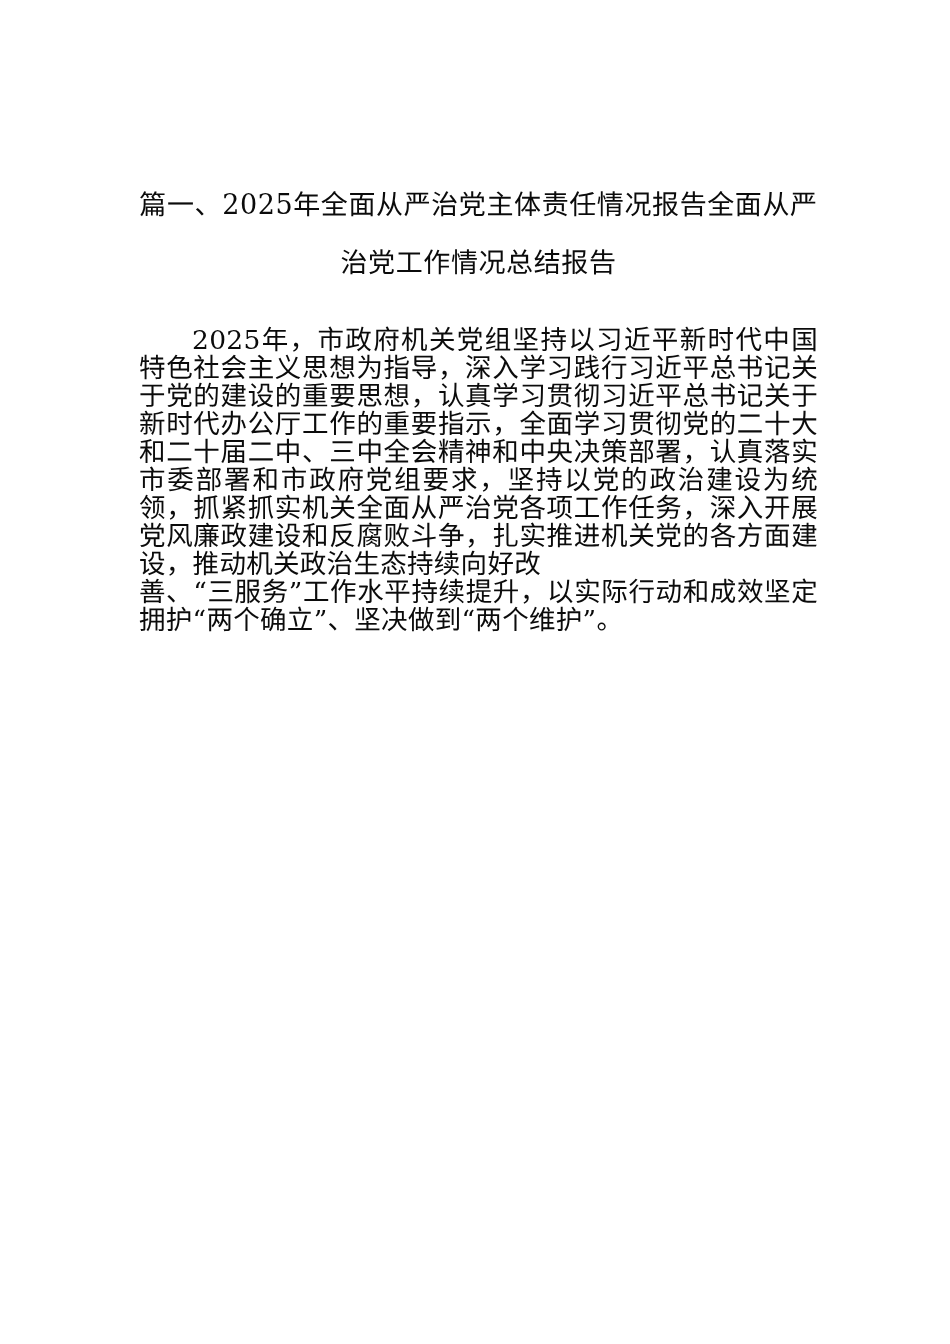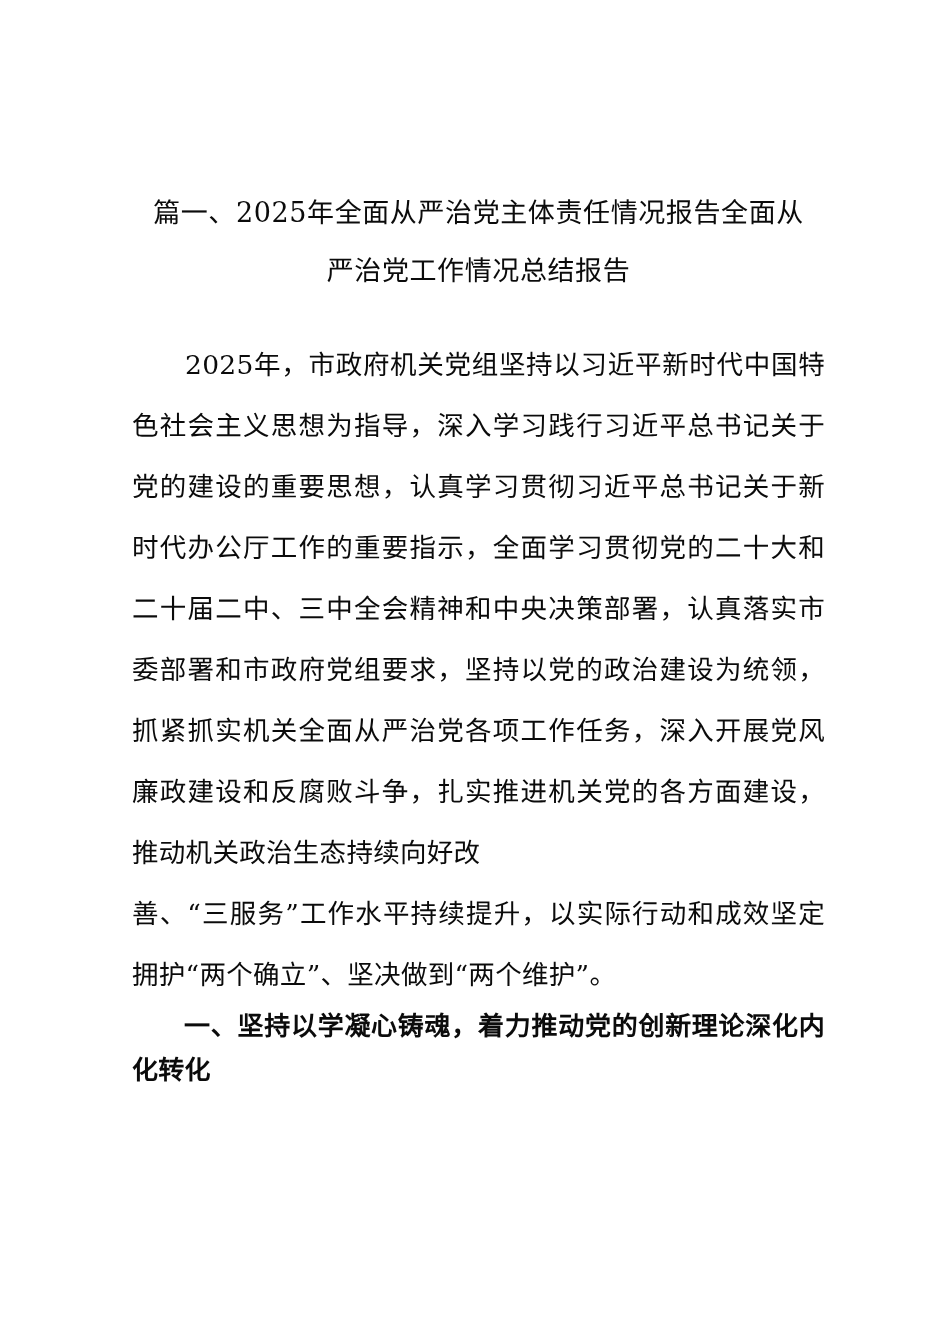--- a/index.html
+++ b/index.html
@@ -34,34 +34,34 @@
   }
 
   
   .doc-title {
     font-family: "DejaVu Serif", "Liberation Serif", serif;
     font-size: 27px;
     line-height: 58px;
     text-align: center;
     font-weight: 400;
     letter-spacing: 0.6px;
-    margin: 12px;
+    margin: 4px;
     white-space: pre-line;
     word-break: break-all;
   }
 
   
   .para {
     font-family: "DejaVu Serif", "Liberation Serif", serif;
     font-size: 26.5px;
-    line-height: 61px;
+    line-height: 28px;
     text-align: justify;
     text-justify: inter-character;
     text-indent: 2em;
-    margin: 0;
+    margin: 7px;
     letter-spacing: 0.3px;
     word-break: break-all;
     white-space: pre-line;
   }
 
   
   .para-first {
     margin-top: 34px;
   }
 
@@ -84,18 +84,17 @@
 
 <div id="page">
 
   <div id="doc-body">
 
     <h1 class="doc-title">篇一、2025年全面从严治党主体责任情况报告全面从严治党工作情况总结报告</h1>
 
     <p class="para para-first">2025年，市政府机关党组坚持以习近平新时代中国特色社会主义思想为指导，深入学习践行习近平总书记关于党的建设的重要思想，认真学习贯彻习近平总书记关于新时代办公厅工作的重要指示，全面学习贯彻党的二十大和二十届二中、三中全会精神和中央决策部署，认真落实市委部署和市政府党组要求，坚持以党的政治建设为统领，抓紧抓实机关全面从严治党各项工作任务，深入开展党风廉政建设和反腐败斗争，扎实推进机关党的各方面建设，推动机关政治生态持续向好改
 善、“三服务”工作水平持续提升，以实际行动和成效坚定拥护“两个确立”、坚决做到“两个维护”。</p>
 
-    <h2 class="section-heading">一、坚持以学凝心铸魂，着力推动党的创新理论深化内化转化</h2>
 
 
   </div>
 
 </div>
 
 </body></html>

